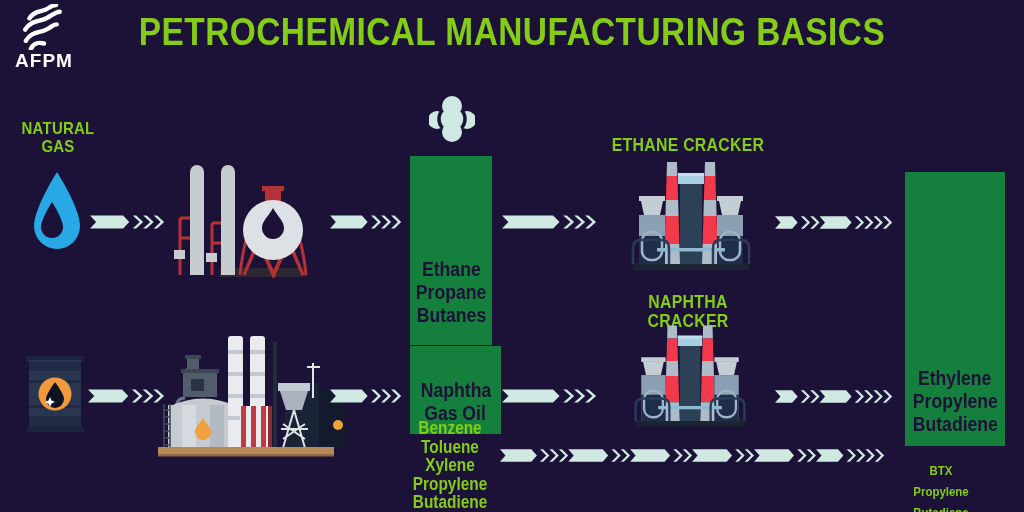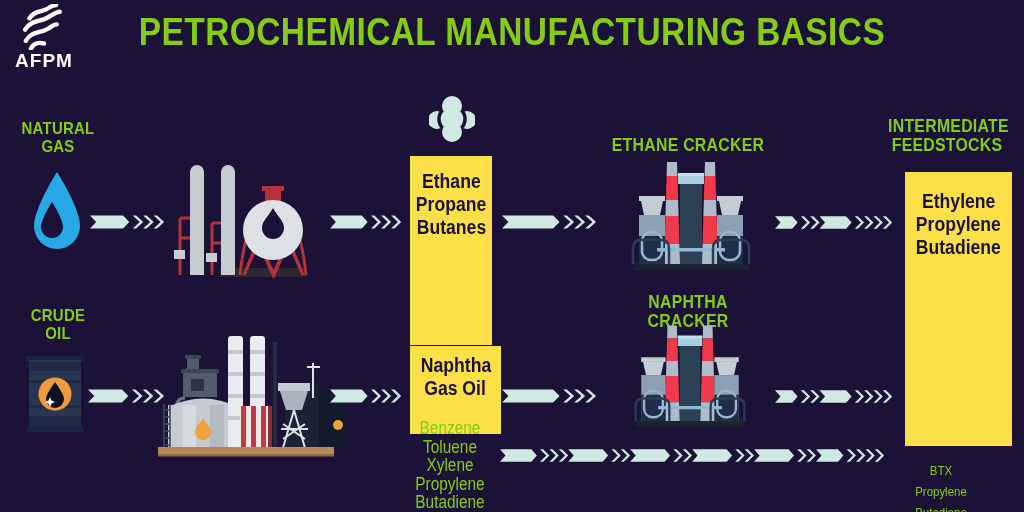--- a/index.html
+++ b/index.html
@@ -5,24 +5,24 @@
   html,body{margin:0;padding:0;background:#1c1238;}
   #canvas{position:relative;width:1024px;height:512px;background:#1c1238;overflow:hidden;
           font-family:"Liberation Sans",sans-serif;}
   .abs{position:absolute;}
   .mint{color:#84cc16;}
   .lbl{font-weight:700;text-align:center;line-height:1.08;letter-spacing:.3px;}
   .cond{display:block;transform:scaleX(.88);transform-origin:50% 50%;white-space:pre-line;}
   .title{font-size:38px;font-weight:700;text-align:center;letter-spacing:.5px;}
   .stage{font-size:18px;}
   .src{font-size:17px;}
-  .box{background:#fde047;display:flex;flex-direction:column;justify-content:flex-start;
+  .box{background:#15803d;display:flex;flex-direction:column;justify-content:flex-end;
        align-items:center;color:#1c1238;font-weight:700;}
   .box .item{font-size:20px;}
-  .listing{font-weight:400;text-align:center;}
+  .listing{font-weight:700;text-align:center;}
   .arrow{display:block;}
   svg{display:block;}
   .logo-text{font-size:19px;font-weight:700;color:#ffffff;text-align:center;letter-spacing:1px;}
 </style>
 </head>
 <body>
 
 <svg width="0" height="0" style="position:absolute">
   <defs>
     <symbol id="cracker" viewBox="0 0 128 112">
@@ -82,47 +82,39 @@
 
   <div class="abs mint lbl src" style="left:6px;top:120px;width:104px">
     <span class="cond">NATURAL
 GAS</span>
   </div>
   <svg class="abs" style="left:32px;top:170px" width="50" height="80" viewBox="0 0 50 80">
     <path d="M25,2 C25,2 2,38 2,56 a23,23 0 0 0 46,0 C48,38 25,2 25,2 Z" fill="#29a8e6"></path>
     <path d="M20,32 C20,32 9,49 9,57 a11,11 0 0 0 22,0 C31,49 20,32 20,32 Z" fill="#1c1238"></path>
   </svg>
 
-  <div class="abs mint lbl src" style="left:6px;top:307px;width:104px">
-    <span class="cond">CRUDE
-OIL</span>
-  </div>
   <svg class="abs" style="left:26px;top:356px" width="58" height="78" viewBox="0 0 58 78">
     <rect x="0" y="0" width="58" height="6" rx="2" fill="#1a2540"></rect>
     <rect x="3" y="4" width="52" height="68" fill="#2a3550"></rect>
     <rect x="3" y="6" width="52" height="9" fill="#1f2a45"></rect>
     <rect x="3" y="24" width="52" height="3" fill="#1f2a45"></rect>
     <rect x="3" y="49" width="52" height="3" fill="#1f2a45"></rect>
     <rect x="3" y="60" width="52" height="10" fill="#1f2a45"></rect>
     <polygon points="2,70 56,70 58,76 0,76" fill="#1a2540"></polygon>
     <circle cx="29" cy="38" r="16.5" fill="#f09a3b"></circle>
     <path d="M29,26 C29,26 20,38 20,43 a9,9 0 0 0 18,0 C38,38 29,26 29,26 Z" fill="#0d1322"></path>
     <path d="M24,41 l1.6,3.4 3.4,1.6 -3.4,1.6 -1.6,3.4 -1.6,-3.4 -3.4,-1.6 3.4,-1.6 Z" fill="#ffffff"></path>
   </svg>
 
   <div class="abs mint lbl stage" style="left:600px;top:293px;width:176px">
     <span class="cond">NAPHTHA CRACKER</span>
   </div>
   <div class="abs mint lbl stage" style="left:600px;top:136px;width:176px">
     <span class="cond">ETHANE CRACKER</span>
   </div>
-  <div class="abs mint lbl stage" style="left:880px;top:117px;width:134px">
-    <span class="cond">INTERMEDIATE
-FEEDSTOCKS</span>
-  </div>
 
   <svg class="abs" style="left:160px;top:138px" width="150" height="145" viewBox="0 0 150 145">
     <rect x="60" y="130" width="86" height="9" fill="#2b2833"></rect>
 
     <g stroke="#b23237" stroke-width="3" fill="none">
       <path d="M20,80 h10 M20,100 h10 M20,80 V137 M52,85 h9 M52,105 h9 M52,85 V137"></path>
     </g>
     <rect x="14" y="112" width="11" height="9" fill="#c7ccd1"></rect>
     <rect x="46" y="115" width="11" height="9" fill="#c7ccd1"></rect>
 
@@ -226,21 +218,21 @@
     <span class="cond">Butadiene</span>
   </div>
 
   <svg class="abs" style="left:627px;top:160px" width="128" height="112" viewBox="0 0 128 112">
       <use href="#cracker"></use>
     </svg>
   <svg class="abs" style="left:630px;top:320px" width="120" height="112" viewBox="0 0 128 112">
       <use href="#cracker"></use>
     </svg>
 
-  <div class="abs box" style="left:905px;top:172px;width:83px;height:246px;padding:18px 12px 10px">
+  <div class="abs box" style="left:905px;top:172px;width:100px;height:246px;padding:18px 0 10px">
     <span class="item cond">Ethylene</span>
     <span class="item cond">Propylene</span>
     <span class="item cond">Butadiene</span>
   </div>
 
   <div class="abs mint listing" style="left:888px;top:460px;width:106px;font-size:13px;line-height:21px">
     <span class="cond">BTX</span>
     <span class="cond">Propylene</span>
     <span class="cond">Butadiene</span>
   </div>

